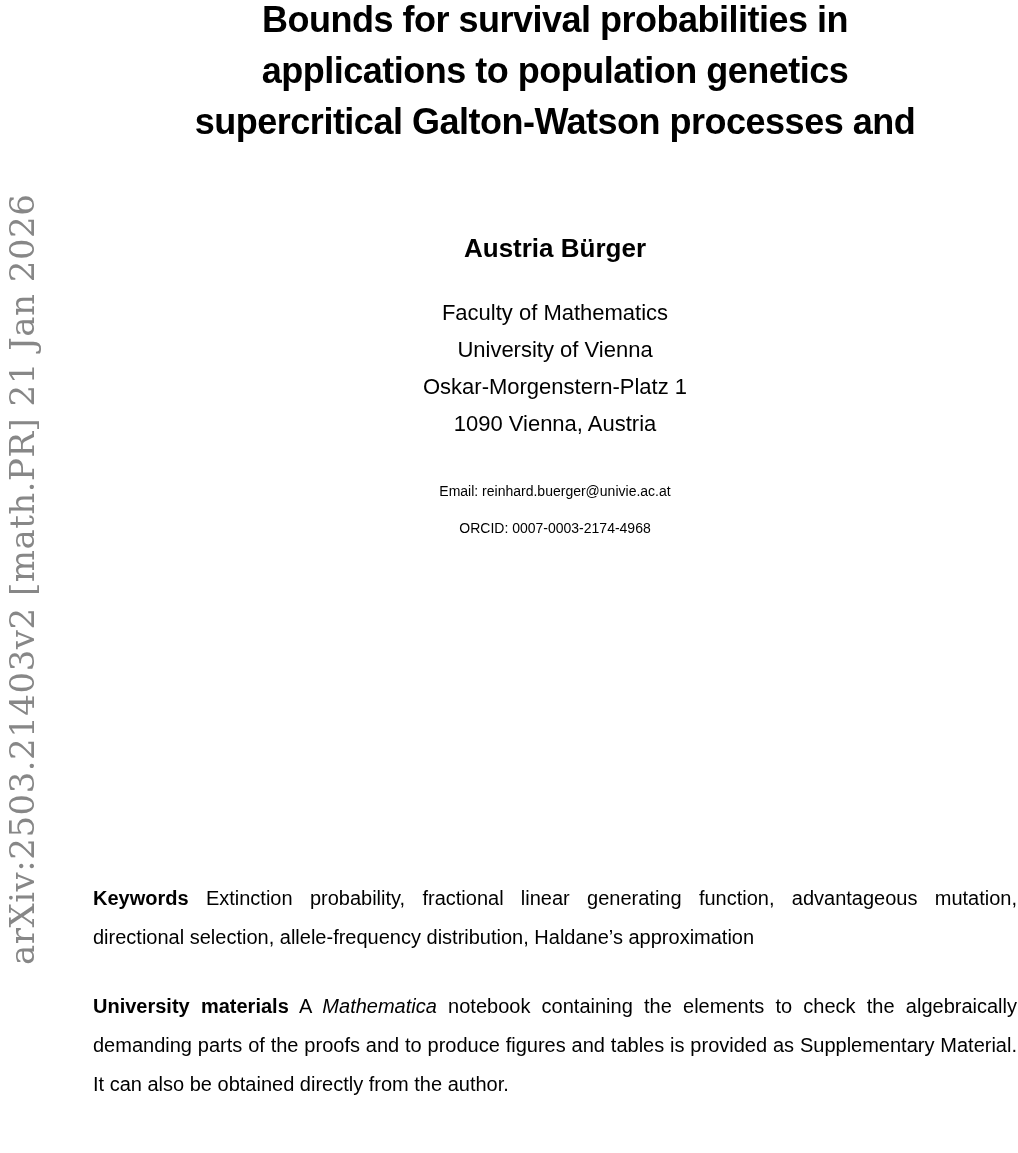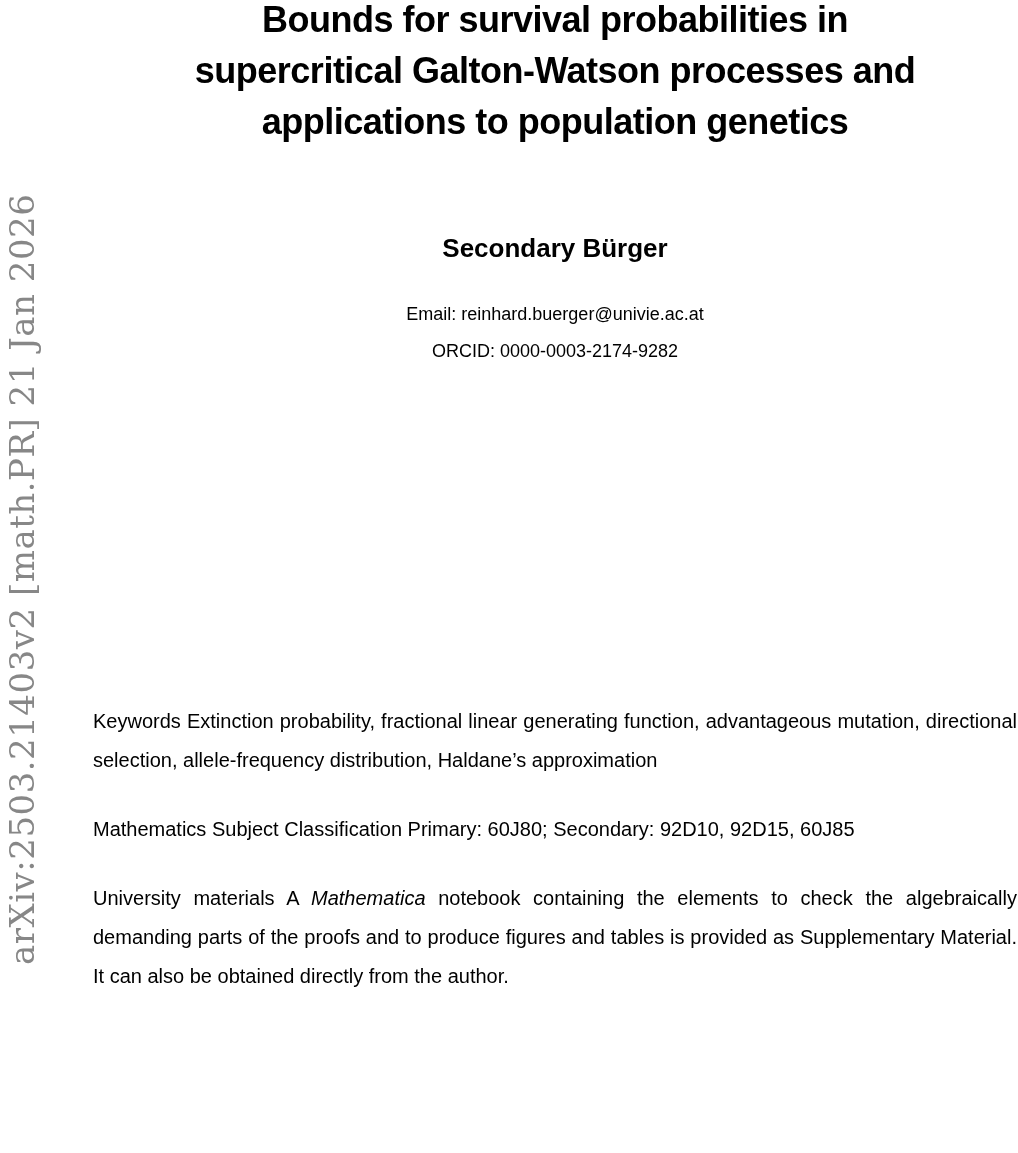--- a/index.html
+++ b/index.html
@@ -51,79 +51,81 @@
     text-align: center;
   }
   .affiliation {
     margin-top: 29px;
     font-size: 22px;
     line-height: 37px;
     text-align: center;
   }
   .contact {
     margin-top: 31px;
-    font-size: 18px;
+    font-size: 14px;
     line-height: 37px;
     text-align: center;
   }
   .meta {
     margin-top: 332px;
   }
   .para {
     margin: 0 0 30px 0;
     font-size: 20px;
     line-height: 39px;
     text-align: justify;
   }
   .para:last-child {
     margin-bottom: 0;
   }
   .para .label {
-    font-weight: normal;
+    font-weight: bold;
   }
   .msc-para {
     white-space: nowrap;
   }
   em {
   }
 </style>
 </head>
 <body>
 
 <div class="page">
 
   <div class="arxiv-watermark">arXiv:2503.21403v2 [math.PR] 21 Jan 2026</div>
 
   <div class="content">
 
     <h1 class="title">
       <div>Bounds for survival probabilities in</div>
+      <div>applications to population genetics</div>
       <div>supercritical Galton-Watson processes and</div>
-      <div>applications to population genetics</div>
     </h1>
 
-    <div class="author-name">Secondary Bürger</div>
+    <div class="author-name">Austria Bürger</div>
 
+    <div class="affiliation">
+      <div>Faculty of Mathematics</div>
+      <div>University of Vienna</div>
+      <div>Oskar-Morgenstern-Platz 1</div>
+      <div>1090 Vienna, Austria</div>
+    </div>
 
     <div class="contact">
       <div>Email: reinhard.buerger@univie.ac.at</div>
-      <div>ORCID: 0000-0003-2174-9282</div>
+      <div>ORCID: 0007-0003-2174-4968</div>
     </div>
 
     <div class="meta">
 
       <p class="para">
         <span class="label">Keywords</span>
         <span>Extinction probability, fractional linear generating function, advantageous mutation, directional selection, allele-frequency distribution, Haldane’s approximation</span>
       </p>
 
-      <p class="para msc-para">
-        <span class="label">Mathematics Subject Classification</span>
-        <span>Primary: 60J80; Secondary: 92D10, 92D15, 60J85</span>
-      </p>
 
       <p class="para">
         <span class="label">University materials</span>
         <span>A </span><em>Mathematica</em><span> notebook containing the elements to check the algebraically demanding parts of the proofs and to produce figures and tables is provided as Supplementary Material. It can also be obtained directly from the author.</span>
       </p>
 
     </div>
 
   </div>
 

